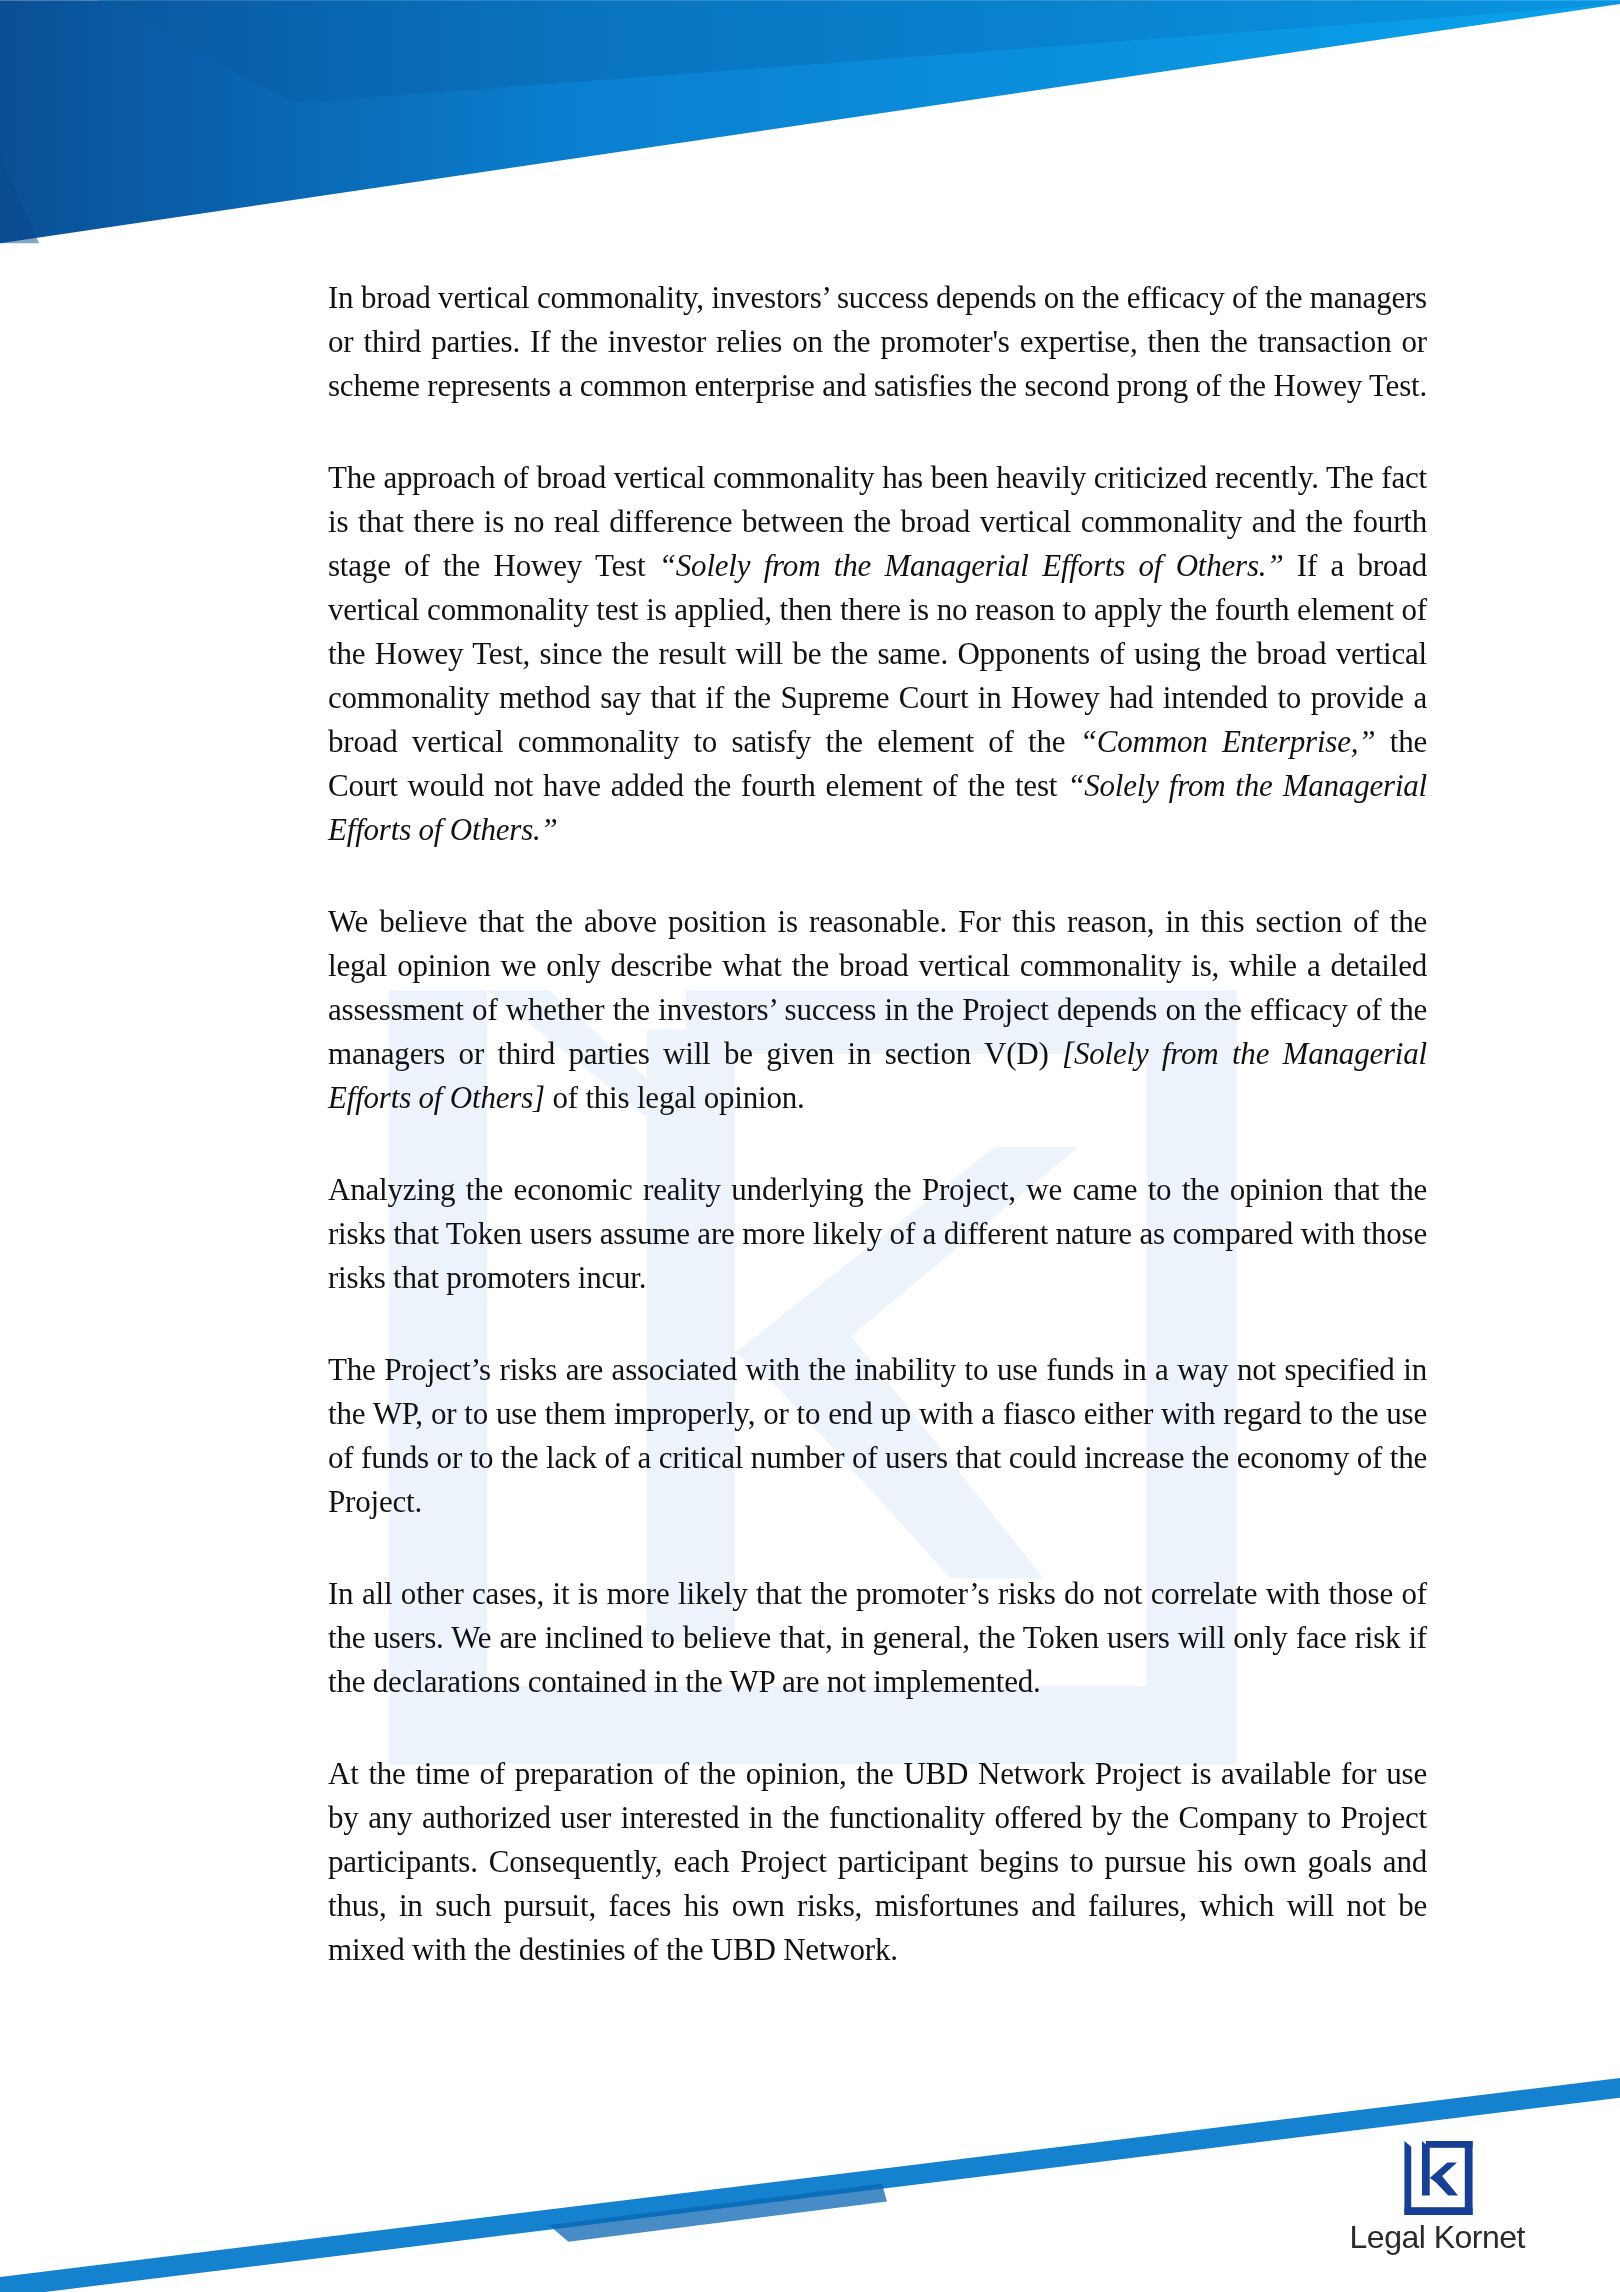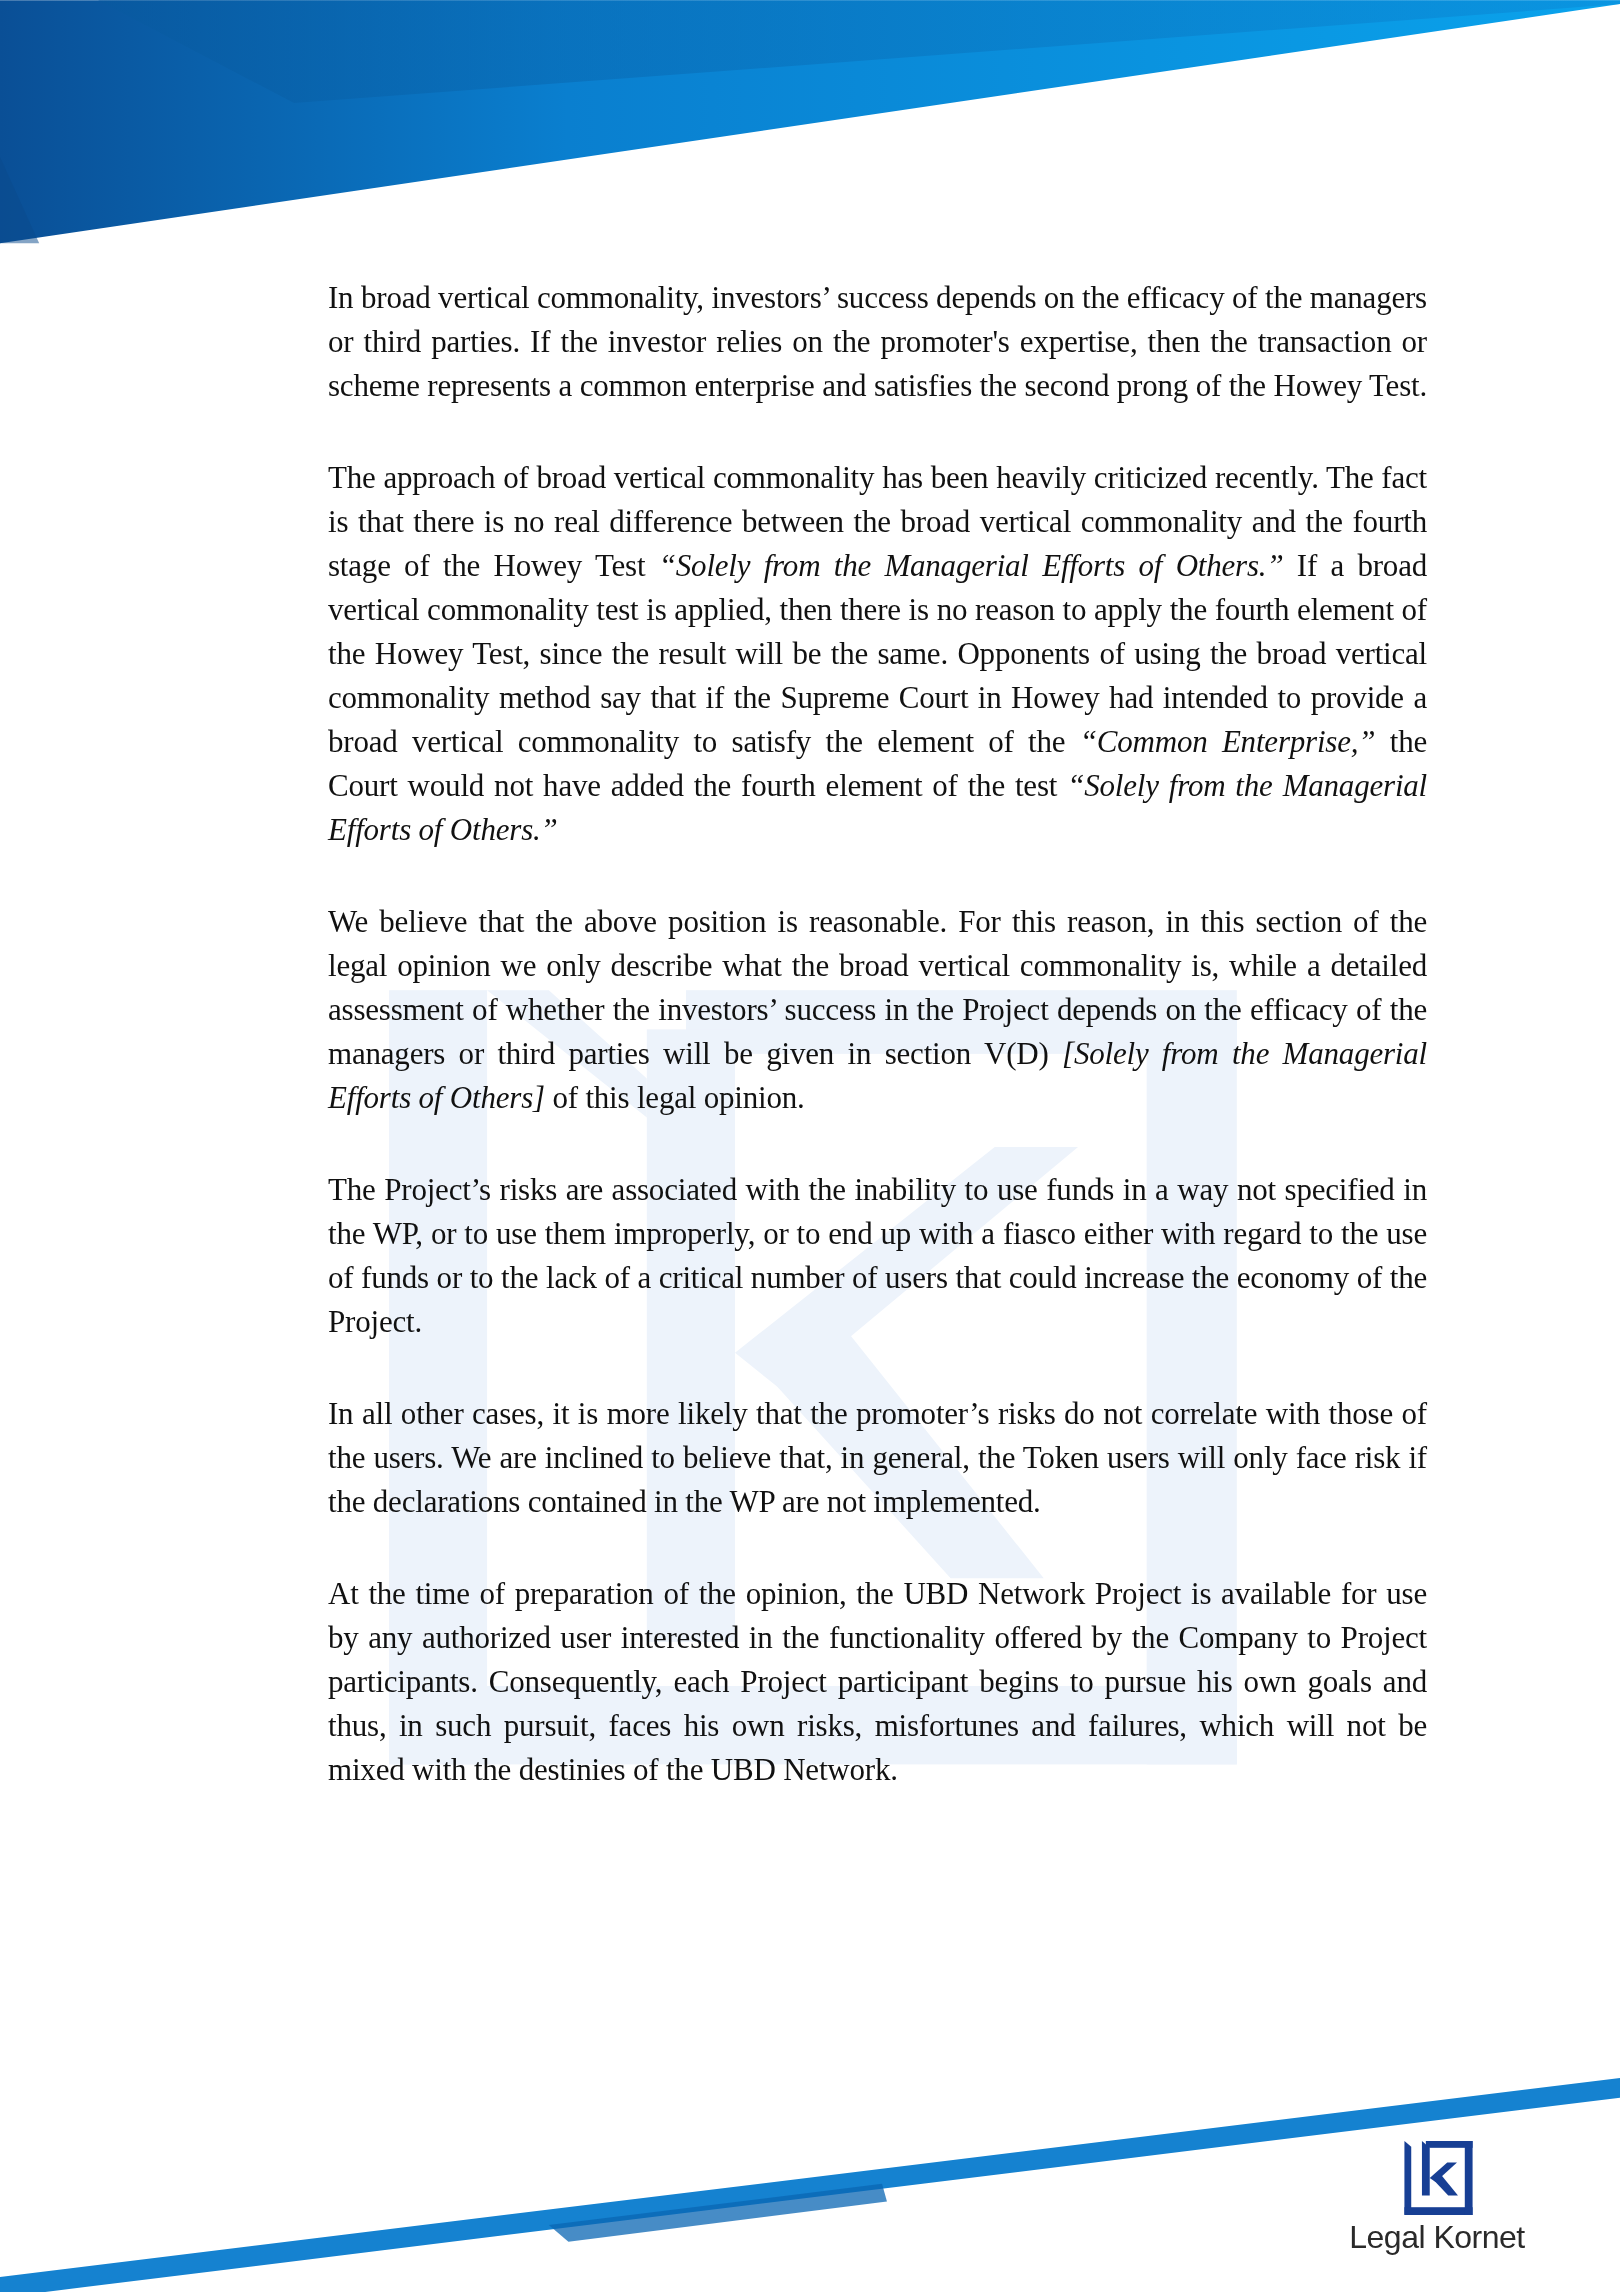--- a/index.html
+++ b/index.html
@@ -27,21 +27,21 @@
     top: 2137px;
     width: 176px;
     height: 137px;
   }
   .logo-mark { position: absolute; left: 55px; top: 3.9px; width: 69px; height: 74px; }
   .logo-text {
     position: absolute;
     left: 0;
     top: 82px;
     width: 176px;
-    text-align: center;
+    text-align: right;
     font-family: "Liberation Sans", "DejaVu Sans", sans-serif;
     font-size: 32px;
     color: #2a2a2a;
     letter-spacing: -0.5px;
   }
 </style>
 </head>
 <body>
 
 <div class="page">
@@ -86,20 +86,21 @@
 
   <svg class="footer-band" width="1620" height="2293" viewBox="0 0 1653 2339">
     <polygon points="0,2323 1653,2120 1653,2140 40,2339 0,2339" fill="#1582d0"></polygon>
     <polygon points="560,2270 900,2228 905,2246 580,2287" fill="#0a66b3" opacity="0.75"></polygon>
   </svg>
 
   <div class="body-text">
     <p><span>In broad vertical commonality, investors’ success depends on the efficacy of the managers or third parties. If the investor relies on the promoter's expertise, then the transaction or scheme represents a common enterprise and satisfies the second prong of the Howey Test.</span></p>
     <p><span>The approach of broad vertical commonality has been heavily criticized recently. The fact is that there is no real difference between the broad vertical commonality and the fourth stage of the Howey Test </span><em>“Solely from the Managerial Efforts of Others.”</em><span> If a broad vertical commonality test is applied, then there is no reason to apply the fourth element of the Howey Test, since the result will be the same. Opponents of using the broad vertical commonality method say that if the Supreme Court in Howey had intended to provide a broad vertical commonality to satisfy the element of the </span><em>“Common Enterprise,”</em><span> the Court would not have added the fourth element of the test </span><em>“Solely from the Managerial Efforts of Others.”</em></p>
     <p><span>We believe that the above position is reasonable. For this reason, in this section of the legal opinion we only describe what the broad vertical commonality is, while a detailed assessment of whether the investors’ success in the Project depends on the efficacy of the managers or third parties will be given in section V(D) </span><em>[Solely from the Managerial Efforts of Others]</em><span> of this legal opinion.</span></p>
+    <p><span>Analyzing the economic reality underlying the Project, we came to the opinion that the risks that Token users assume are more likely of a different nature as compared with those risks that promoters incur.</span></p>
     <p><span>The Project’s risks are associated with the inability to use funds in a way not specified in the WP, or to use them improperly, or to end up with a fiasco either with regard to the use of funds or to the lack of a critical number of users that could increase the economy of the Project.</span></p>
     <p><span>In all other cases, it is more likely that the promoter’s risks do not correlate with those of the users. We are inclined to believe that, in general, the Token users will only face risk if the declarations contained in the WP are not implemented.</span></p>
     <p class="last-para"><span>At the time of preparation of the opinion, the UBD Network Project is available for use by any authorized user interested in the functionality offered by the Company to Project participants. Consequently, each Project participant begins to pursue his own goals and thus, in such pursuit, faces his own risks, misfortunes and failures, which will not be mixed with the destinies of the UBD Network.</span></p>
   </div>
 
   <div class="logo">
     <svg class="logo-mark" width="69" height="74" viewBox="0 0 70 76">
       <g fill="#173f94">
 
         <polygon points="0,0 7,6 7,68 0,76"></polygon>

